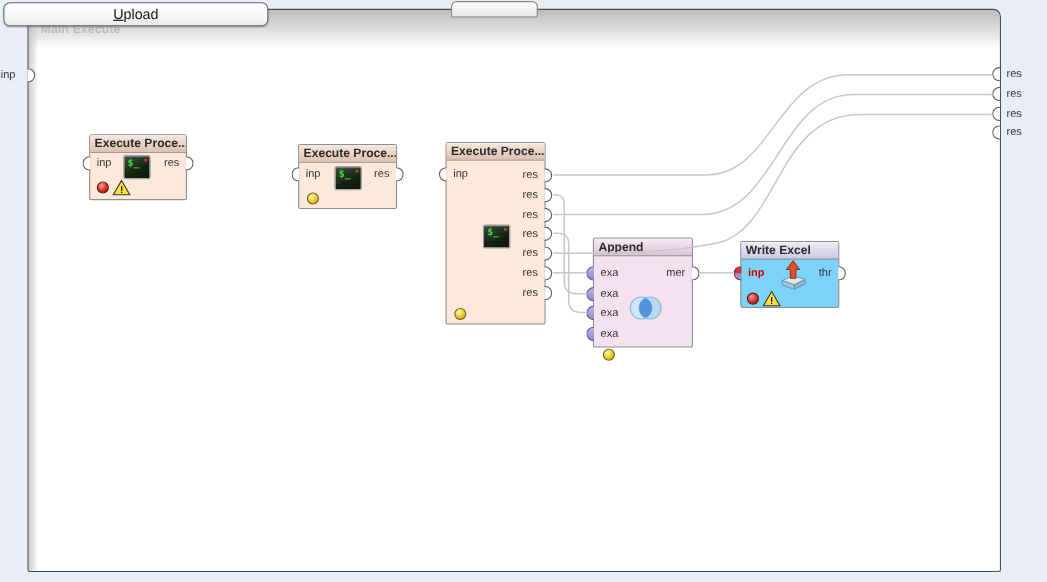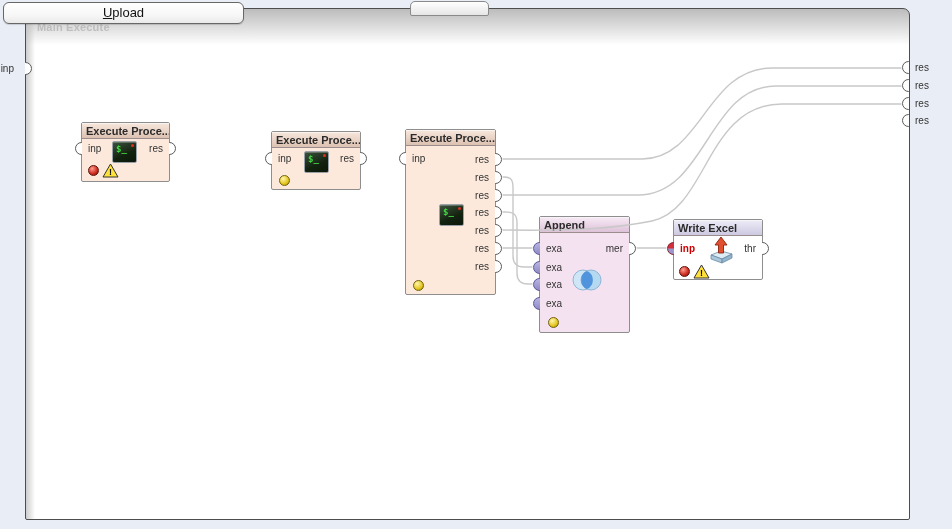--- a/index.html
+++ b/index.html
@@ -44,21 +44,21 @@
     height:14px;line-height:14px;padding-left:4px;
     font-size:11px;font-weight:bold;color:#2b2b2b;
     white-space:nowrap;overflow:hidden;
     border-bottom:1px solid #9b8d8d;
     border-top:1px solid rgba(255,255,255,.8);
   }
   .op-exec{background:#fce9dc;}
   .op-exec .op-header{background:linear-gradient(#f6e5da,#dcc1b1);}
   .op-append{background:#f5e2f1;}
   .op-append .op-header{background:linear-gradient(#f6e8f4,#ddc2d8);}
-  .op-excel{background:#ffffff;}
+  .op-excel{background:#7dd3fc;}
   .op-excel .op-header{background:linear-gradient(#eceaf6,#cdc9e1);}
   
   .port{position:absolute;height:13px;}
   .arcwrap{position:absolute;top:0;width:7px;height:13px;overflow:hidden;}
   .arc{position:absolute;top:0;width:13px;height:13px;border:1px solid #5a5a5a;
        border-radius:50%;background:#fff;box-sizing:border-box;}
   .port.pin  .arcwrap{left:-7px;} .port.pin  .arc{left:0;}
   .port.pout .arcwrap{right:-7px;} .port.pout .arc{right:0;}
   .plabel{position:absolute;top:0;line-height:13px;font-size:10px;color:#333;white-space:nowrap;}
   .port.pin  .plabel{left:6px;}
@@ -231,21 +231,21 @@
       </span>
     <span class="plabel">res</span>
   </div>
   <div class="term" style="left:33px;top:74px;">
     <span class="tglyph">$_</span>
       <span class="tdot"></span>
   </div>
   <div class="dot yellow" style="left:7px;top:150px;"></div>
 </div>
 
-<div class="op op-append" style="left:539px;top:216px;width:91px;height:117px;">
+<div class="op op-append" style="left:539px;top:216px;width:91px;height:100px;">
   <div class="op-header">Append</div>
   <div class="port pin" style="left:0;top:25px;width:40px;">
     <span class="arcwrap">
         <span class="arc filled"></span>
       </span>
     <span class="plabel">exa</span>
   </div>
   <div class="port pin" style="left:0;top:44px;width:40px;">
     <span class="arcwrap">
         <span class="arc filled"></span>

